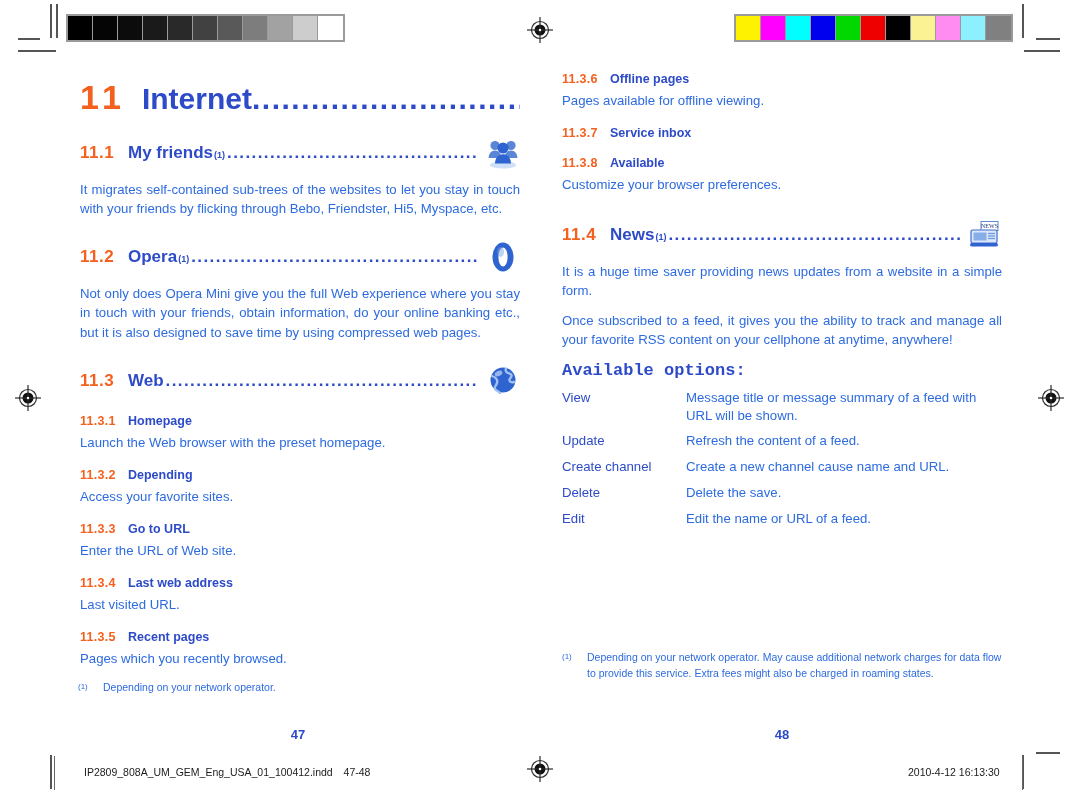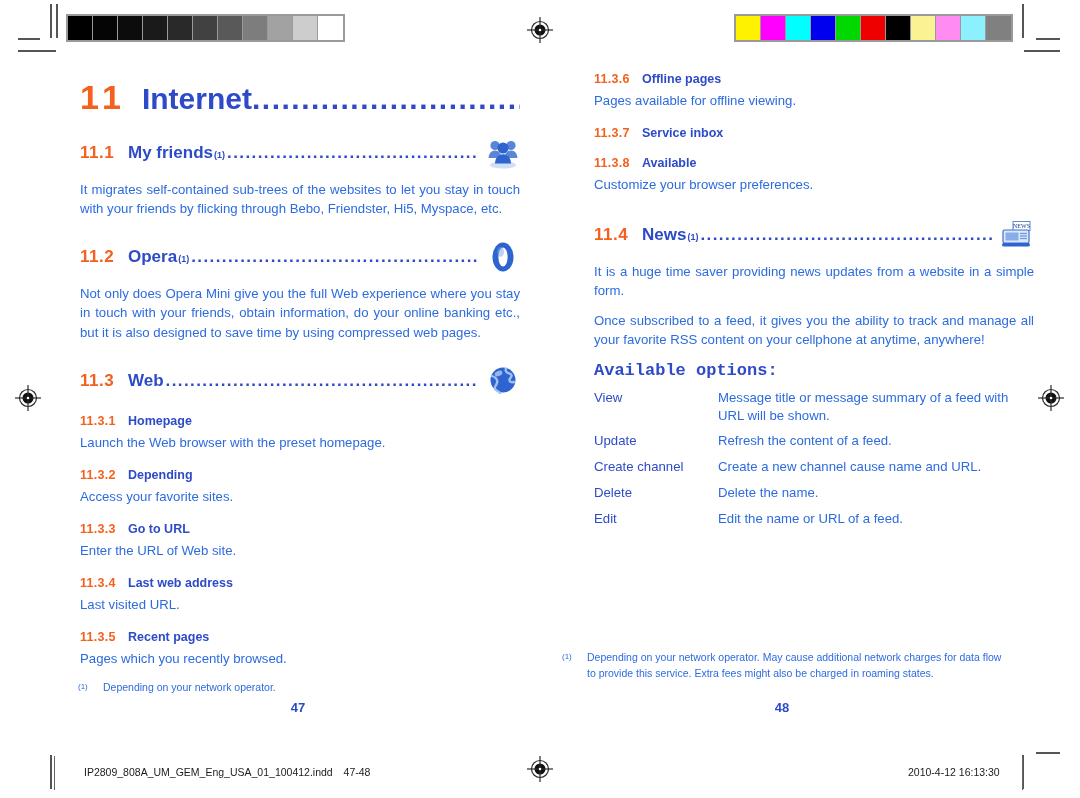--- a/index.html
+++ b/index.html
@@ -46,21 +46,21 @@
   }
   .colorbar .patch:last-child { border-right: none; }
 
   
   .col {
     position: absolute;
     top: 64px;
     width: 440px;
   }
   .col-left  { left: 80px; width: 440px; }
-  .col-right { left: 594px; width: 440px; }
+  .col-right { left: 562px; width: 440px; }
 
   
   .chapter {
     display: flex;
     align-items: baseline;
     margin: 16px 0 22px 0;
     position: relative;
   }
   .chapter-num {
     color: #F4601E;
@@ -189,20 +189,21 @@
   .footnote .fn-mark { min-width: 25px; font-size: 8px; padding-top: 1px; }
   .footnote .fn-text { flex: 1; }
 
   .pagenum {
     position: absolute;
     color: #2D4BC8;
     font-size: 13px;
     font-weight: bold;
     text-align: center;
     width: 60px;
+    margin-top: 27px;
   }
 
   
   .slug {
     position: absolute;
     left: 0; right: 0;
     bottom: 0;
     height: 46px;
   }
   .slug-text {
@@ -458,21 +459,21 @@
         <tr>
           <td class="k">Update</td>
           <td>Refresh the content of a feed.</td>
         </tr>
         <tr>
           <td class="k">Create channel</td>
           <td>Create a new channel cause name and URL.</td>
         </tr>
         <tr>
           <td class="k">Delete</td>
-          <td>Delete the name.</td>
+          <td>Delete the save.</td>
         </tr>
         <tr>
           <td class="k">Edit</td>
           <td>Edit the name or URL of a feed.</td>
         </tr>
       </tbody>
     </table>
   </div>
 
   <div class="footnote" style="left:562px; top:650px; width:440px;">

